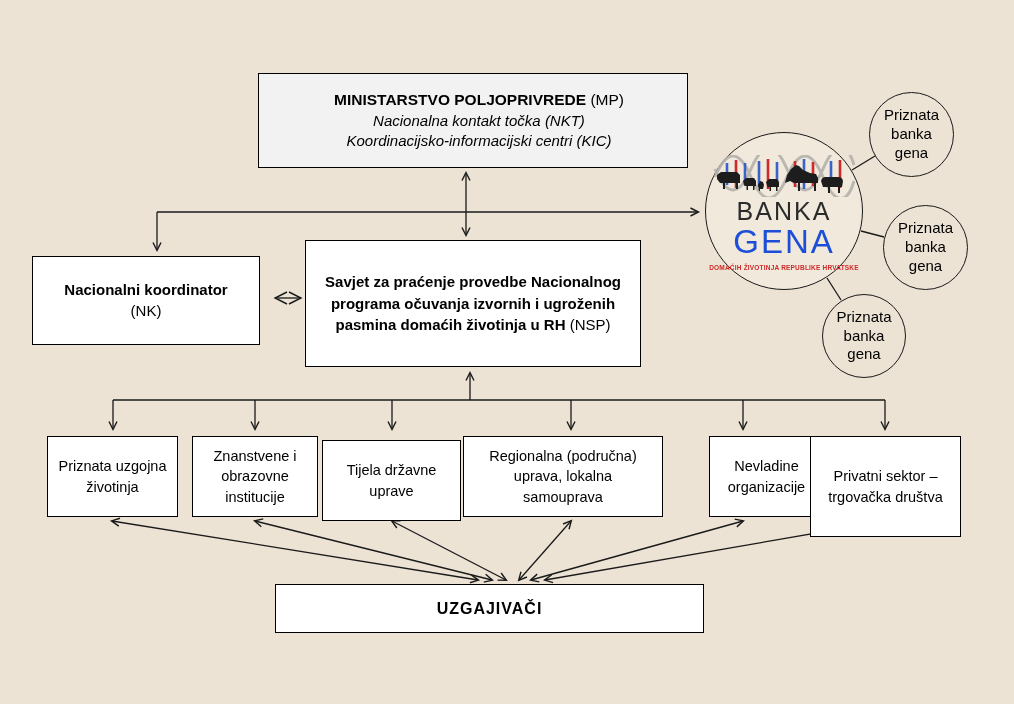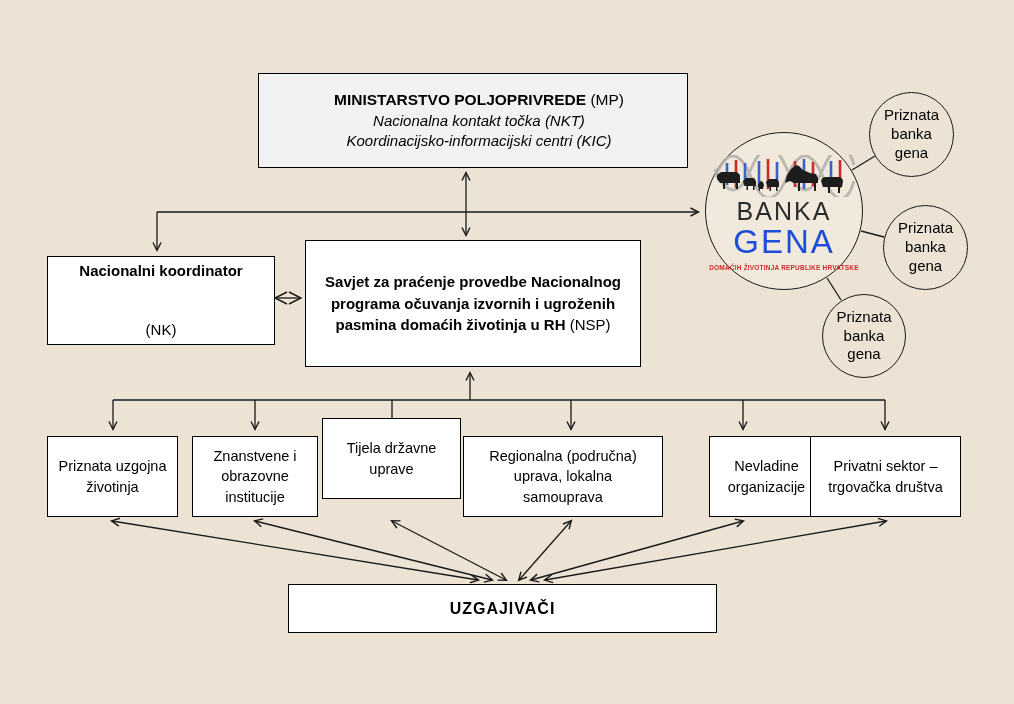--- a/index.html
+++ b/index.html
@@ -103,21 +103,21 @@
       <line x1="827" y1="278" x2="841" y2="300"></line>
     </g>
   </svg>
 
   <div class="box gray" style="left:258px;top:73px;width:430px;height:95px;">
     <div class="mp-title"><span class="bold">MINISTARSTVO POLJOPRIVREDE</span><span> (MP)</span></div>
     <div class="italic">Nacionalna kontakt točka (NKT)</div>
     <div class="italic">Koordinacijsko-informacijski centri (KIC)</div>
   </div>
 
-  <div class="box" style="left:47px;top:256px;width:228px;height:89px;justify-content:space-between;">
+  <div class="box" style="left:32px;top:256px;width:228px;height:89px;">
     <div class="bold">Nacionalni koordinator</div>
     <div>(NK)</div>
   </div>
 
   <div class="box" style="left:305px;top:240px;width:336px;height:127px;">
     <div class="council-text"><span>Savjet za praćenje provedbe Nacionalnog programa očuvanja izvornih i ugroženih pasmina domaćih životinja u RH</span><span class="tag"> (NSP)</span></div>
   </div>
 
   <div class="circle big-circle" style="left:705px;top:132px;width:158px;height:158px;">
     <svg class="logo-band" viewBox="0 0 142 42">
@@ -160,22 +160,22 @@
     <div class="logo-word2">GENA</div>
     <div class="logo-sub">DOMAĆIH ŽIVOTINJA REPUBLIKE HRVATSKE</div>
   </div>
 
   <div class="circle small-circle" style="left:869px;top:92px;width:85px;height:85px;">Priznata banka gena</div>
   <div class="circle small-circle" style="left:883px;top:205px;width:85px;height:85px;">Priznata banka gena</div>
   <div class="circle small-circle" style="left:822px;top:294px;width:84px;height:84px;">Priznata banka gena</div>
 
   <div class="box stake" style="left:47px;top:436px;width:131px;height:81px;">Priznata uzgojna životinja</div>
   <div class="box stake" style="left:192px;top:436px;width:126px;height:81px;">Znanstvene i obrazovne institucije</div>
-  <div class="box stake" style="left:322px;top:418px;width:139px;height:81px;">Tijela državne uprave</div>
+  <div class="box stake" style="left:322px;top:440px;width:139px;height:81px;">Tijela državne uprave</div>
   <div class="box stake" style="left:463px;top:436px;width:200px;height:81px;">Regionalna (područna) uprava, lokalna samouprava</div>
   <div class="box stake" style="left:686px;top:436px;width:115px;height:81px;margin-left:23px;">Nevladine organizacije</div>
-  <div class="box stake" style="left:810px;top:436px;width:151px;height:81px;">Privatni sektor – trgovačka društva</div>
+  <div class="box stake" style="left:810px;top:436px;width:151px;height:101px;">Privatni sektor – trgovačka društva</div>
 
-  <div class="box" style="left:288px;top:584px;width:429px;height:49px;">
+  <div class="box" style="left:275px;top:584px;width:429px;height:49px;">
     <div class="uzg">UZGAJIVAČI</div>
   </div>
 
 </div>
 
 </body></html>

